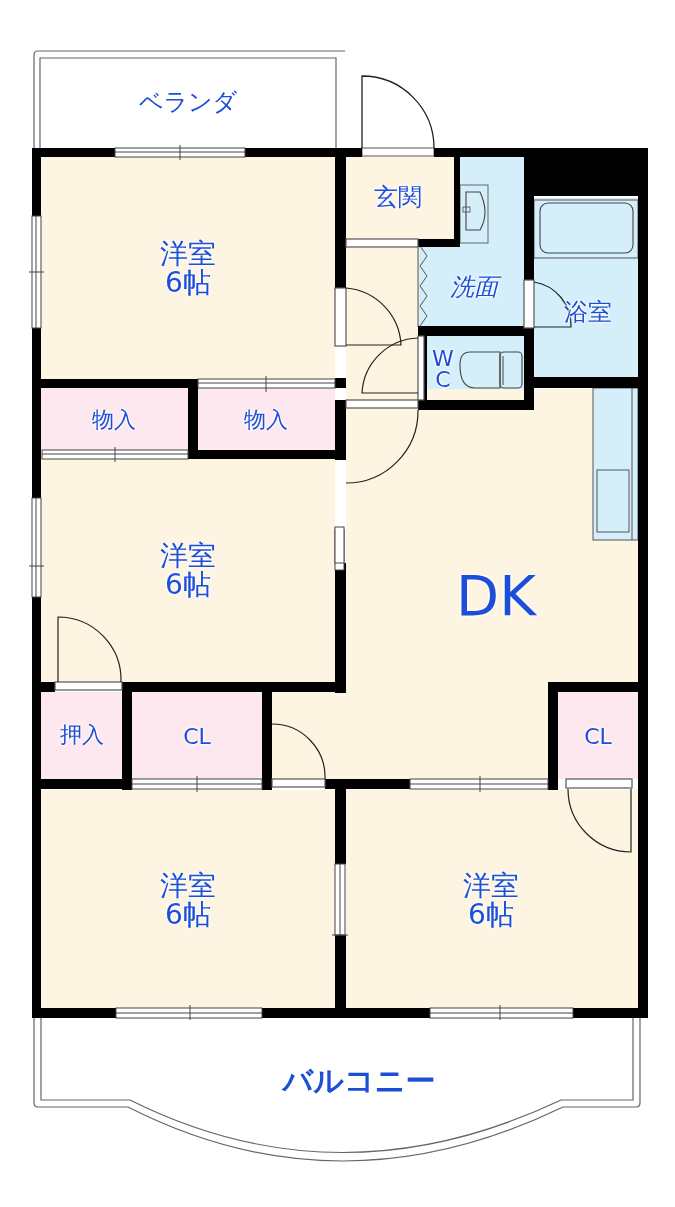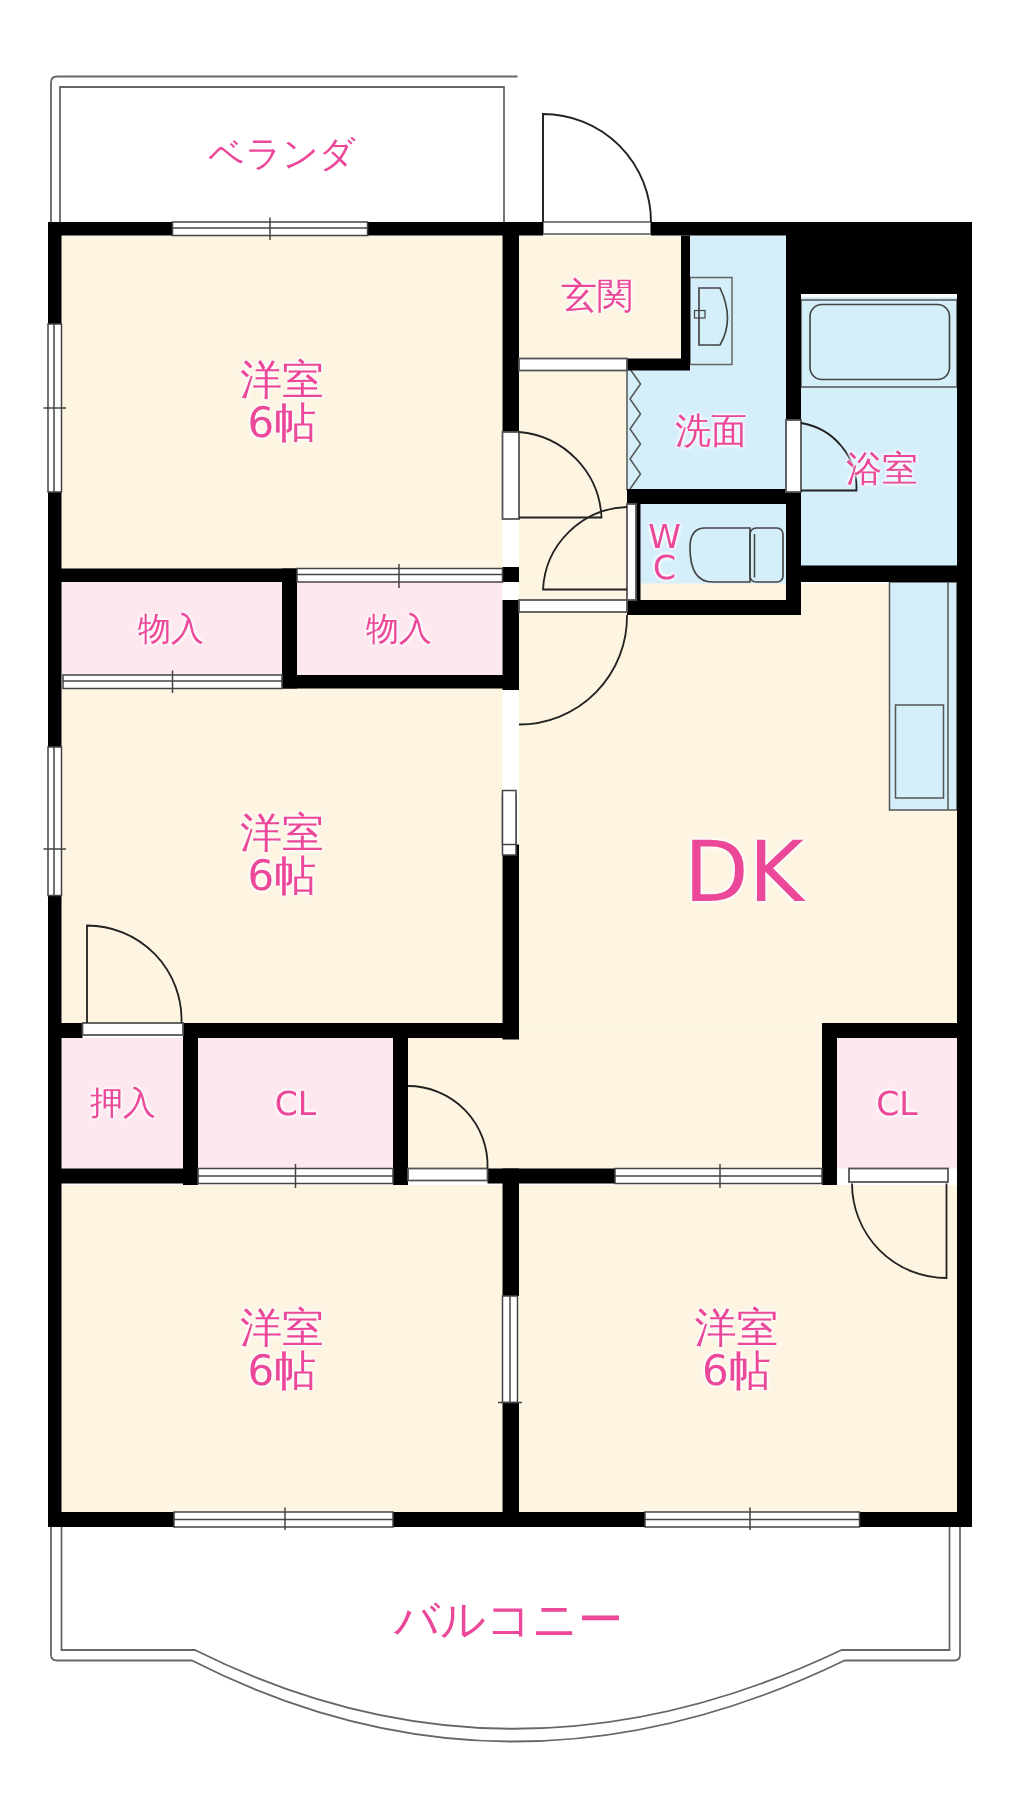--- a/index.html
+++ b/index.html
@@ -1,18 +1,18 @@
 <!DOCTYPE html>
 <html><head>
 <meta charset="utf-8">
 <style>
   html,body{margin:0;padding:0;background:#fff;}
   body{width:675px;height:1207px;position:relative;overflow:hidden;font-family:"DejaVu Sans","Liberation Sans",sans-serif;}
   #plan{position:absolute;left:0;top:0;width:675px;height:1207px;}
-  .lbl{position:absolute;color:#ec4899;text-align:center;line-height:1.05;white-space:nowrap;
+  .lbl{position:absolute;color:#1d4ed8;text-align:center;line-height:1.05;white-space:nowrap;
        text-shadow:0 0 3px #fff,0 0 3px #fff,0 0 3px #fff;transform:translate(-50%,-50%);}
   .big{font-size:28px;}
   .mid{font-size:56px;}
   .sm{font-size:24px;}
   .xs{font-size:22px;}
 </style>
 </head>
 <body>
 
 <svg id="plan" viewBox="0 0 675 1207" xmlns="http://www.w3.org/2000/svg">
@@ -185,43 +185,43 @@
 </svg>
 
 <div class="lbl sm" style="left:188px;top:103px;">ベランダ</div>
 
 <div class="lbl big" style="left:188px;top:268px;">
   <div>洋室</div>
   <div>6帖</div>
 </div>
 
 <div class="lbl sm" style="left:398px;top:198px;">玄関</div>
-<div class="lbl sm" style="left:474px;top:288px;">洗面</div>
+<div class="lbl sm" style="left:474px;top:288px;font-style:italic;">洗面</div>
 <div class="lbl sm" style="left:588px;top:313px;">浴室</div>
 <div class="lbl xs" style="left:443px;top:370px;line-height:0.95;">
   <div>W</div>
   <div>C</div>
 </div>
 
 <div class="lbl xs" style="left:114px;top:420px;">物入</div>
 <div class="lbl xs" style="left:266px;top:420px;">物入</div>
 
 <div class="lbl big" style="left:188px;top:570px;">
   <div>洋室</div>
   <div>6帖</div>
 </div>
 
-<div class="lbl mid" style="left:496px;top:583px;">DK</div>
+<div class="lbl mid" style="left:496px;top:596px;">DK</div>
 
 <div class="lbl xs" style="left:82px;top:737px;font-family:Liberation Mono, monospace;">押入</div>
 <div class="lbl xs" style="left:197px;top:737px;">CL</div>
 <div class="lbl xs" style="left:598px;top:737px;">CL</div>
 
 <div class="lbl big" style="left:188px;top:900px;">
   <div>洋室</div>
   <div>6帖</div>
 </div>
 <div class="lbl big" style="left:491px;top:900px;">
   <div>洋室</div>
   <div>6帖</div>
 </div>
 
-<div class="lbl sm" style="left:339px;top:1081px;font-size:30px;">バルコニー</div>
+<div class="lbl sm" style="left:359px;top:1081px;font-size:30px;font-weight:bold;">バルコニー</div>
 
 </body></html>

